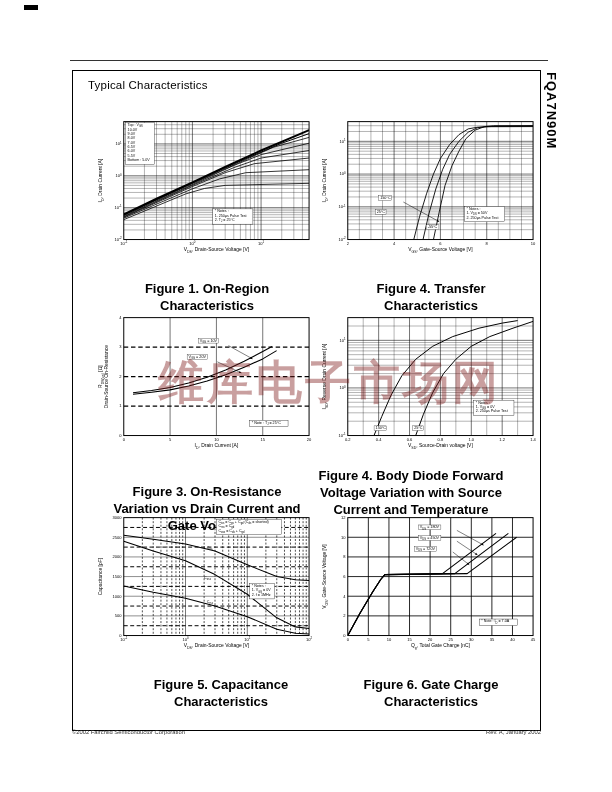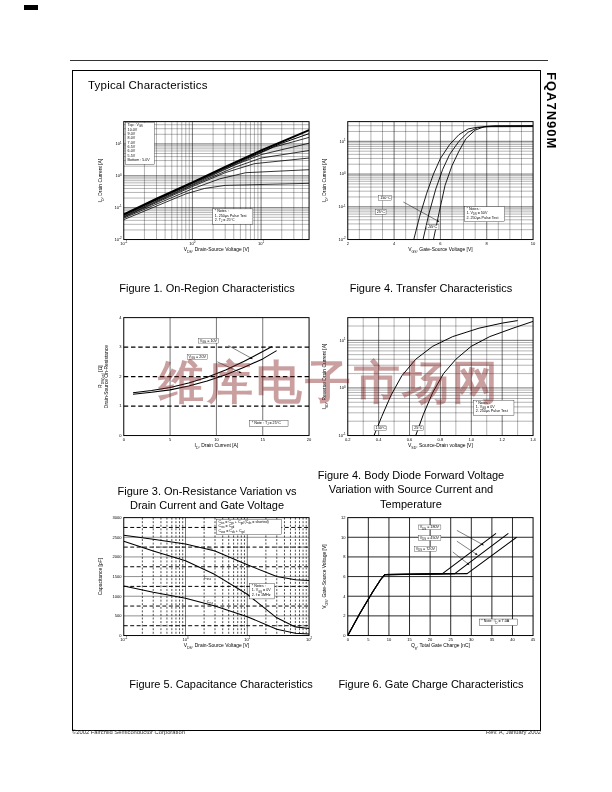--- a/index.html
+++ b/index.html
@@ -7,21 +7,21 @@
               font-family:"Liberation Sans", sans-serif; color:#000; position:relative; }
   .abs { position:absolute; }
   #corner-mark { left:24px; top:5px; width:14px; height:5px; background:#000; }
   #top-rule { left:70px; top:60px; width:478px; border-top:1px solid #333; }
   #frame { left:72px; top:70px; width:469px; height:661px; border:1.4px solid #000; background:#fff; }
   #page-title { left:88px; top:79px; font-size:11.5px; font-weight:normal; letter-spacing:0.2px; }
   #part-number { left:544px; top:72px; writing-mode:vertical-rl; text-orientation:mixed;
                  font-size:13px; font-weight:bold; letter-spacing:1px; }
   .chart-svg { position:absolute; }
   svg text { font-family:"Liberation Sans", sans-serif; }
-  .caption { position:absolute; width:200px; text-align:center; font-size:11px; font-weight:normal; line-height:1.3; }
+  .caption { position:absolute; width:200px; text-align:center; font-size:13px; font-weight:bold; line-height:1.3; }
   #watermark { left:158px; top:352px; font-size:46px; font-weight:bold; color:#7f1d1d; opacity:0.42;
                letter-spacing:3px; pointer-events:none; white-space:nowrap; }
   .footer { top:729px; font-size:5.8px; color:#333; }
   #footer-left { left:72px; }
   #footer-right { left:72px; width:469px; text-align:right; }
 </style>
 </head>
 <body>
 
 <div class="abs" id="corner-mark"></div>

